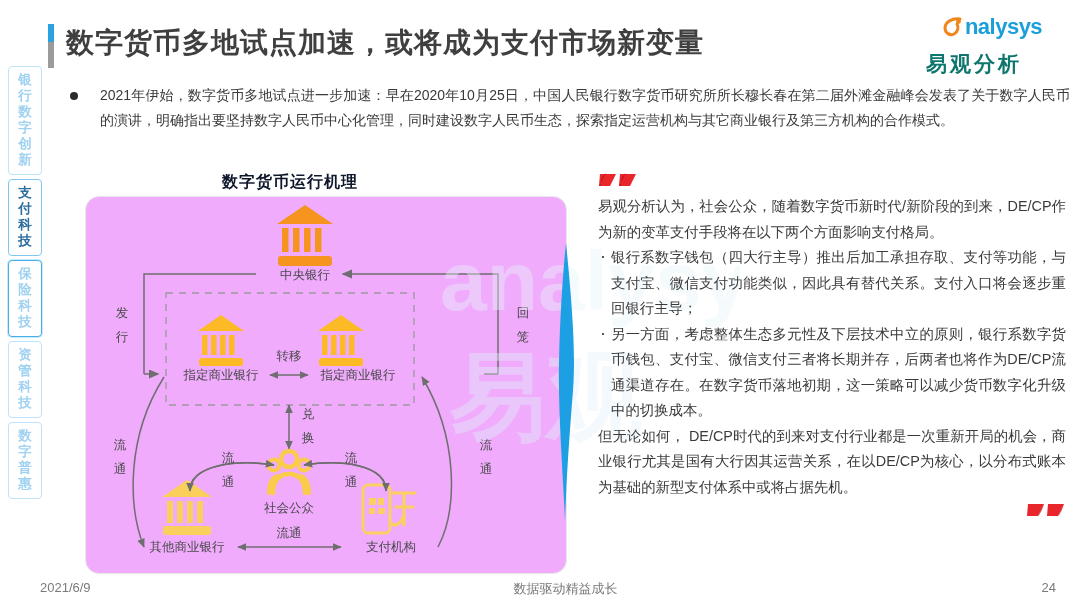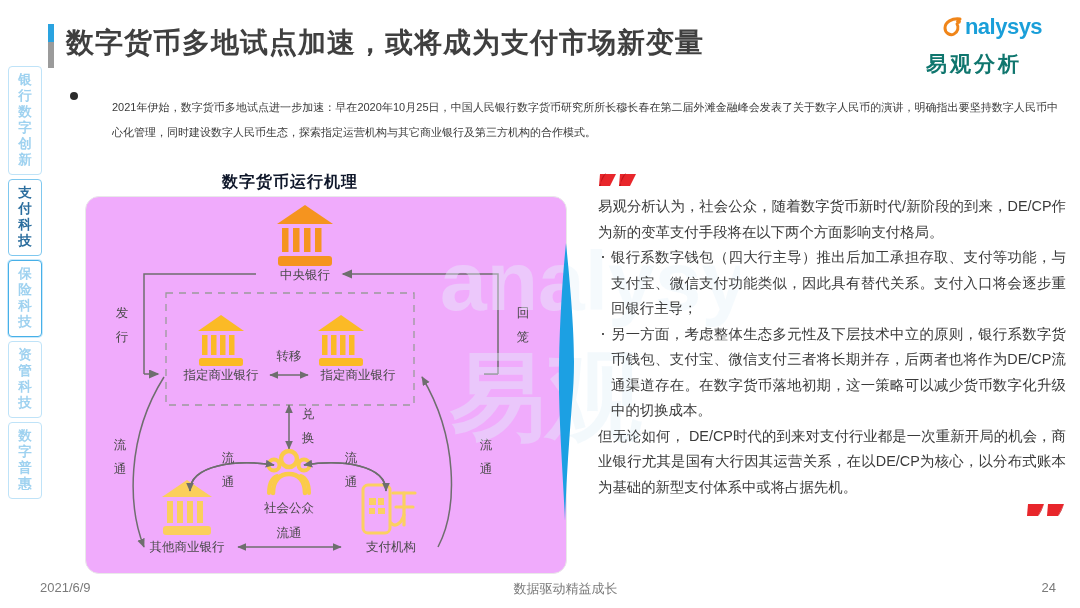--- a/index.html
+++ b/index.html
@@ -28,21 +28,21 @@
   .side-item{border:1.6px solid #bfe3f8;border-radius:4px;margin-bottom:4px;
     padding:5px 0 6px;text-align:center;font-size:13.5px;line-height:16px;
     color:#9fd2f0;font-weight:bold;background:#fff;}
   .side-item span{display:block;}
   .side-item.active{border-color:#7fc8ef;color:#2c6e9e;}
   .side-item.highlight{border-color:#46b0e8;box-shadow:0 0 0 1px #c9e9fb;}
 
   
   .intro{position:absolute;left:70px;top:83px;width:1000px;display:flex;}
   .intro .dot{width:8px;height:8px;border-radius:50%;background:#2b2b2b;margin:9px 22px 0 0;flex:0 0 8px;}
-  .intro p{margin:12px;font-size:11px;line-height:25px;color:#3a3a3a;text-align:justify;}
+  .intro p{margin:0;font-size:14px;line-height:25px;color:#3a3a3a;text-align:justify;}
 
   
   .diagram-title{position:absolute;left:0;top:172px;width:580px;text-align:center;
     font-size:16px;font-weight:bold;color:#0f172a;letter-spacing:1px;}
   .diagram{position:absolute;left:85px;top:196px;width:480px;height:376px;
     border:1px solid #e9e9e9;border-radius:14px;background:#f0abfc;overflow:hidden;}
   .diagram svg{position:absolute;left:0;top:0;}
 
   
   .watermark{position:absolute;left:440px;top:240px;width:300px;height:230px;

